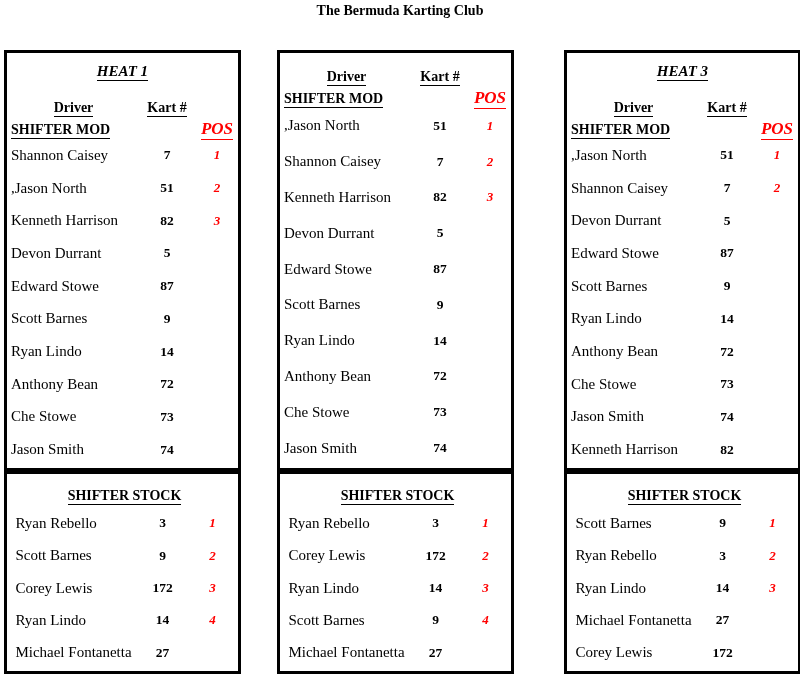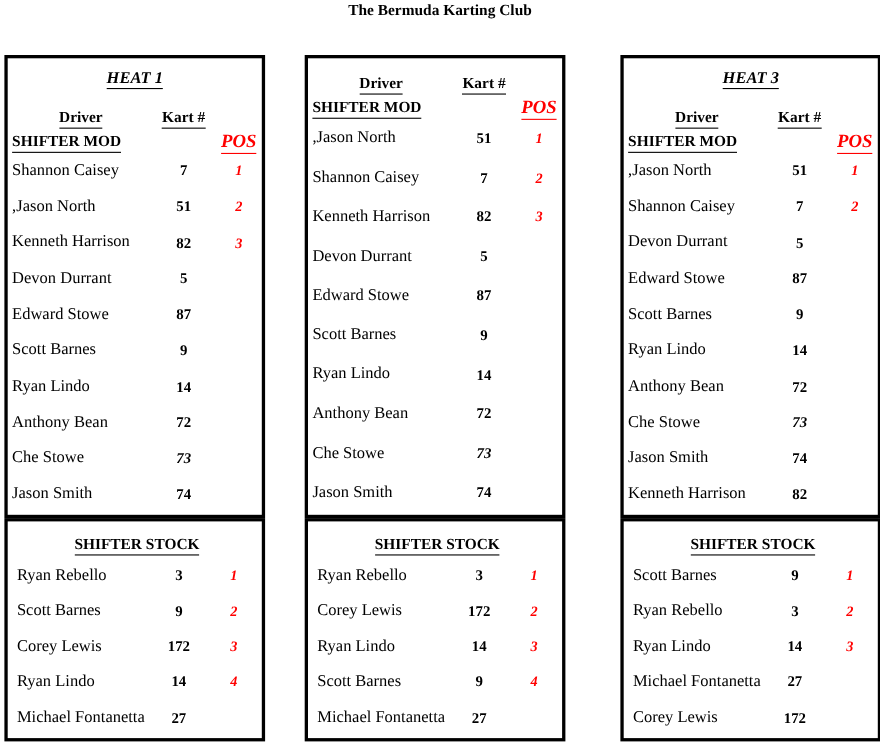--- a/index.html
+++ b/index.html
@@ -78,21 +78,21 @@
   }
   .rows {
     flex: 1;
     display: flex;
     flex-direction: column;
     margin-bottom: 2px;
   }
   .rows .grid.row { flex: 1; }
   .driver { font-size: 15px; }
   .kart { font-size: 13.5px; font-weight: bold; }
-  .kart.italic { font-style: italic; }
+  .kart.italic { }
   .pos {
     font-size: 13px;
     font-weight: bold;
     font-style: italic;
     color: #FF0000;
   }
   .stock-hline {
     padding: 12px 0 0 4px;
     height: 21px;
   }

